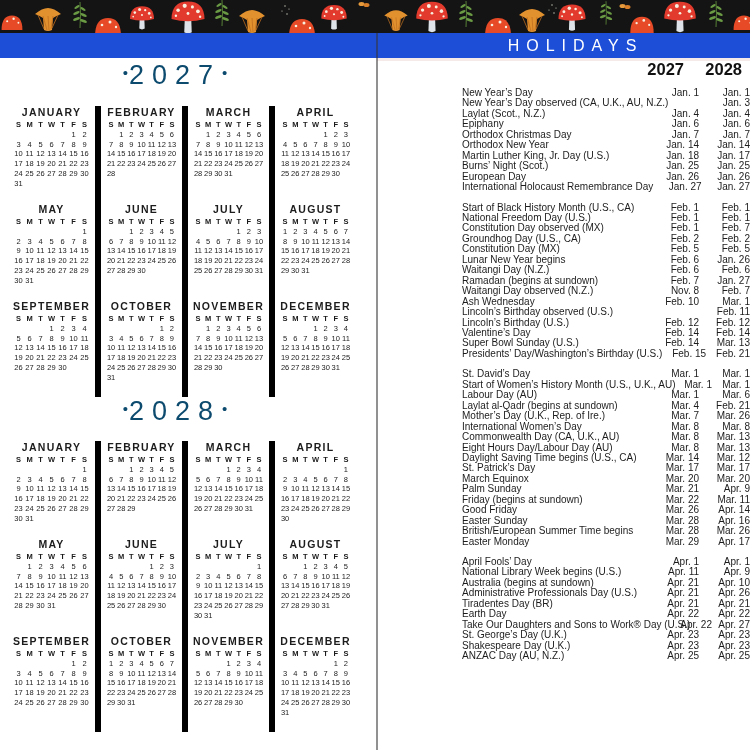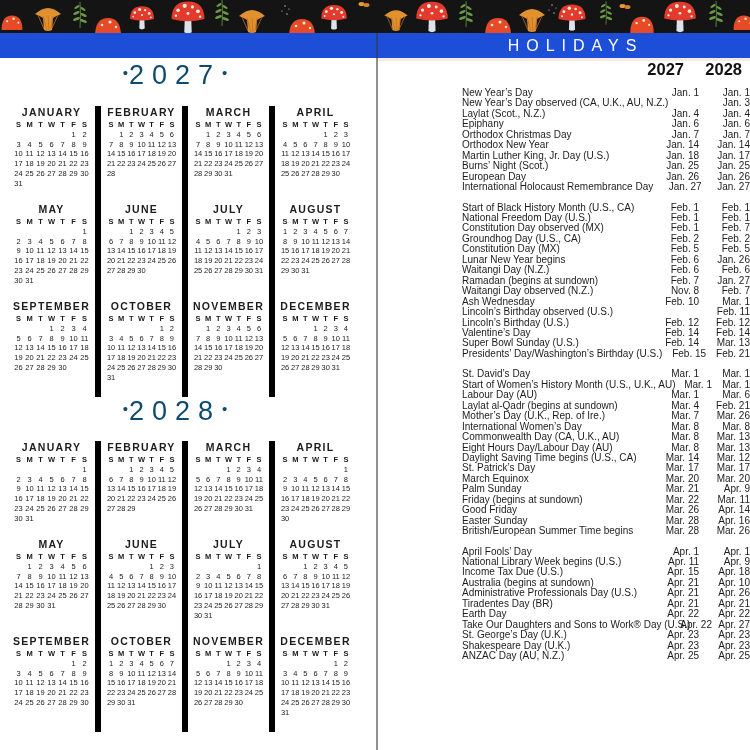--- a/index.html
+++ b/index.html
@@ -1466,36 +1466,36 @@
         <div class="hrow">
           <span class="hname">Easter Sunday</span>
           <span class="hd1">Mar. 28</span>
           <span class="hd2">Apr. 16</span>
         </div>
         <div class="hrow">
           <span class="hname">British/European Summer Time begins</span>
           <span class="hd1">Mar. 28</span>
           <span class="hd2">Mar. 26</span>
         </div>
+        <div class="hrow">
+          <span class="hname">Easter Monday</span>
+          <span class="hd1">Mar. 29</span>
+          <span class="hd2">Apr. 17</span>
+        </div>
       </div>
       <div class="holiday-group">
         <div class="hrow">
           <span class="hname">April Fools’ Day</span>
           <span class="hd1">Apr. 1</span>
           <span class="hd2">Apr. 1</span>
         </div>
         <div class="hrow">
           <span class="hname">National Library Week begins (U.S.)</span>
           <span class="hd1">Apr. 11</span>
           <span class="hd2">Apr. 9</span>
-        </div>
-        <div class="hrow">
-          <span class="hname">Income Tax Due (U.S.)</span>
-          <span class="hd1">Apr. 15</span>
-          <span class="hd2">Apr. 18</span>
         </div>
         <div class="hrow">
           <span class="hname">Australia (begins at sundown)</span>
           <span class="hd1">Apr. 21</span>
           <span class="hd2">Apr. 10</span>
         </div>
         <div class="hrow">
           <span class="hname">Administrative Professionals Day (U.S.)</span>
           <span class="hd1">Apr. 21</span>
           <span class="hd2">Apr. 26</span>

